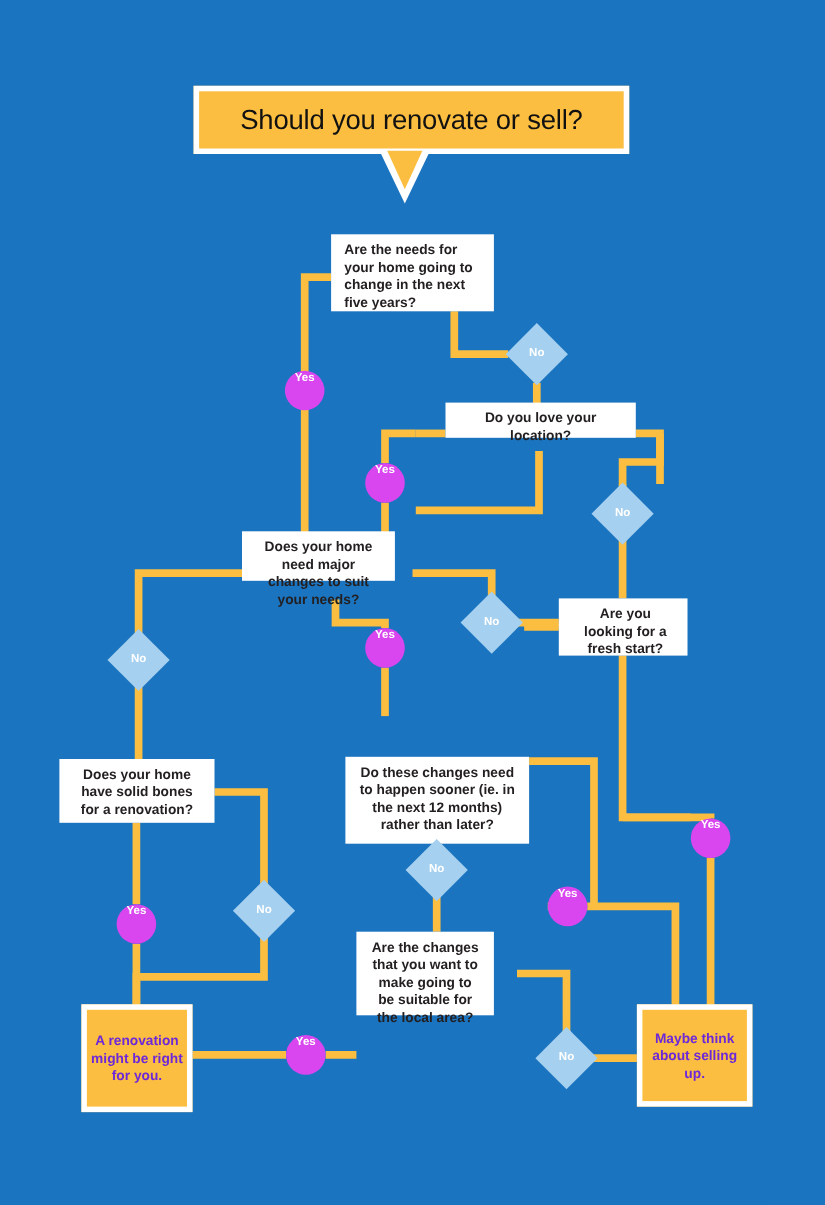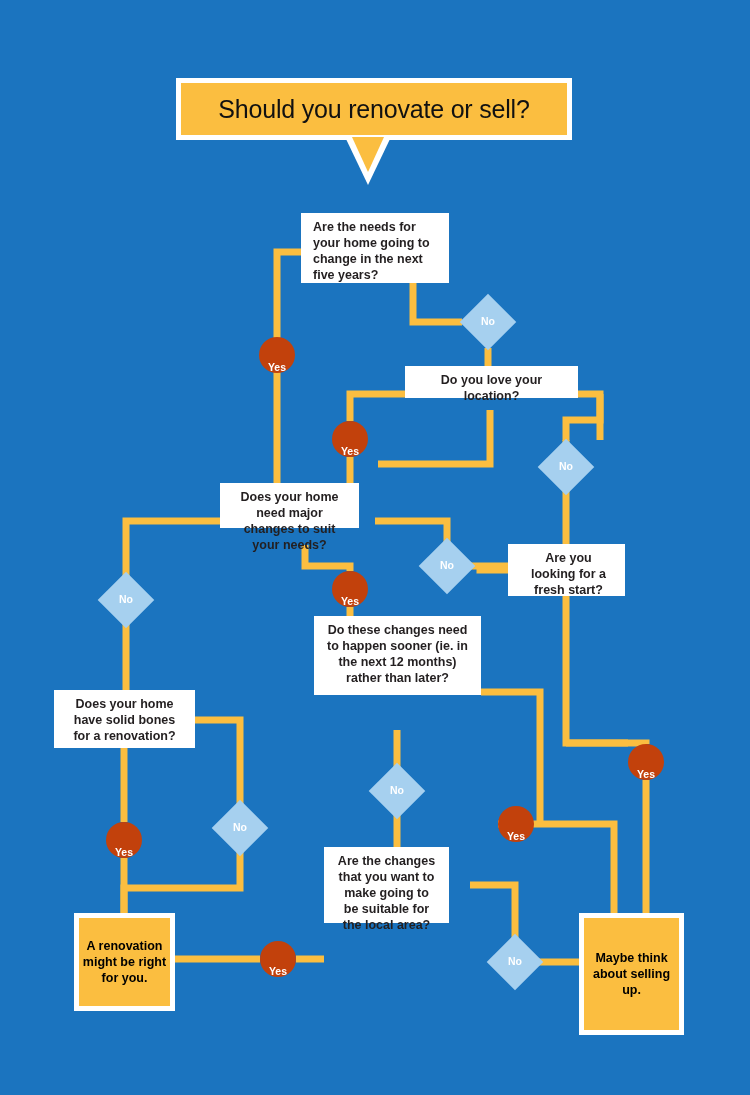--- a/index.html
+++ b/index.html
@@ -85,35 +85,35 @@
   
   .obox {
     position: absolute;
     background: #fbbe40;
     border: 5px solid #ffffff;
     box-sizing: border-box;
     display: flex;
     align-items: center;
     justify-content: center;
     text-align: center;
-    color: #000000;
+    color: #6d28d9;
     font-size: 12.5px;
     font-weight: bold;
     line-height: 16px;
   }
 
   
   .yes {
     position: absolute;
     width: 36px;
     height: 36px;
     border-radius: 50%;
-    background: #c2410c;
-    display: flex;
-    align-items: flex-end;
+    background: #d946ef;
+    display: flex;
+    align-items: flex-start;
     justify-content: center;
     color: #ffffff;
     font-size: 10.5px;
     font-weight: bold;
   }
 
   
   .no {
     position: absolute;
     width: 40px;
@@ -219,33 +219,33 @@
   </div>
 
   <div class="qbox center" style="left:508px; top:544px; width:117px; height:52px;padding-left:16px;">
     <span>Are you looking for a fresh start?</span>
   </div>
 
   <div class="qbox center" style="left:54px; top:690px; width:141px; height:58px;">
     <span>Does your home have solid bones for a renovation?</span>
   </div>
 
-  <div class="qbox center" style="left:314px; top:616px; width:167px; height:79px;">
+  <div class="qbox center" style="left:314px; top:688px; width:167px; height:79px;">
     <span>Do these changes need to happen sooner (ie. in the next 12 months) rather than later?</span>
   </div>
 
   <div class="qbox center" style="left:324px; top:847px; width:125px; height:76px;">
     <span>Are the changes that you want to make going to be suitable for the local area?</span>
   </div>
 
   <div class="obox" style="left:74px; top:913px; width:101px; height:98px;">
     <span>A renovation might be right for you.</span>
   </div>
 
-  <div class="obox" style="left:579px; top:913px; width:105px; height:122px;align-items:center;">
+  <div class="obox" style="left:579px; top:913px; width:105px; height:93px;align-items:center;">
     <span>Maybe think about selling up.</span>
   </div>
 
   <div class="yes" style="left:259px; top:337px;">
     <span>Yes</span>
   </div>
   <div class="yes" style="left:332px; top:421px;">
     <span>Yes</span>
   </div>
   <div class="yes" style="left:332px; top:571px;">

